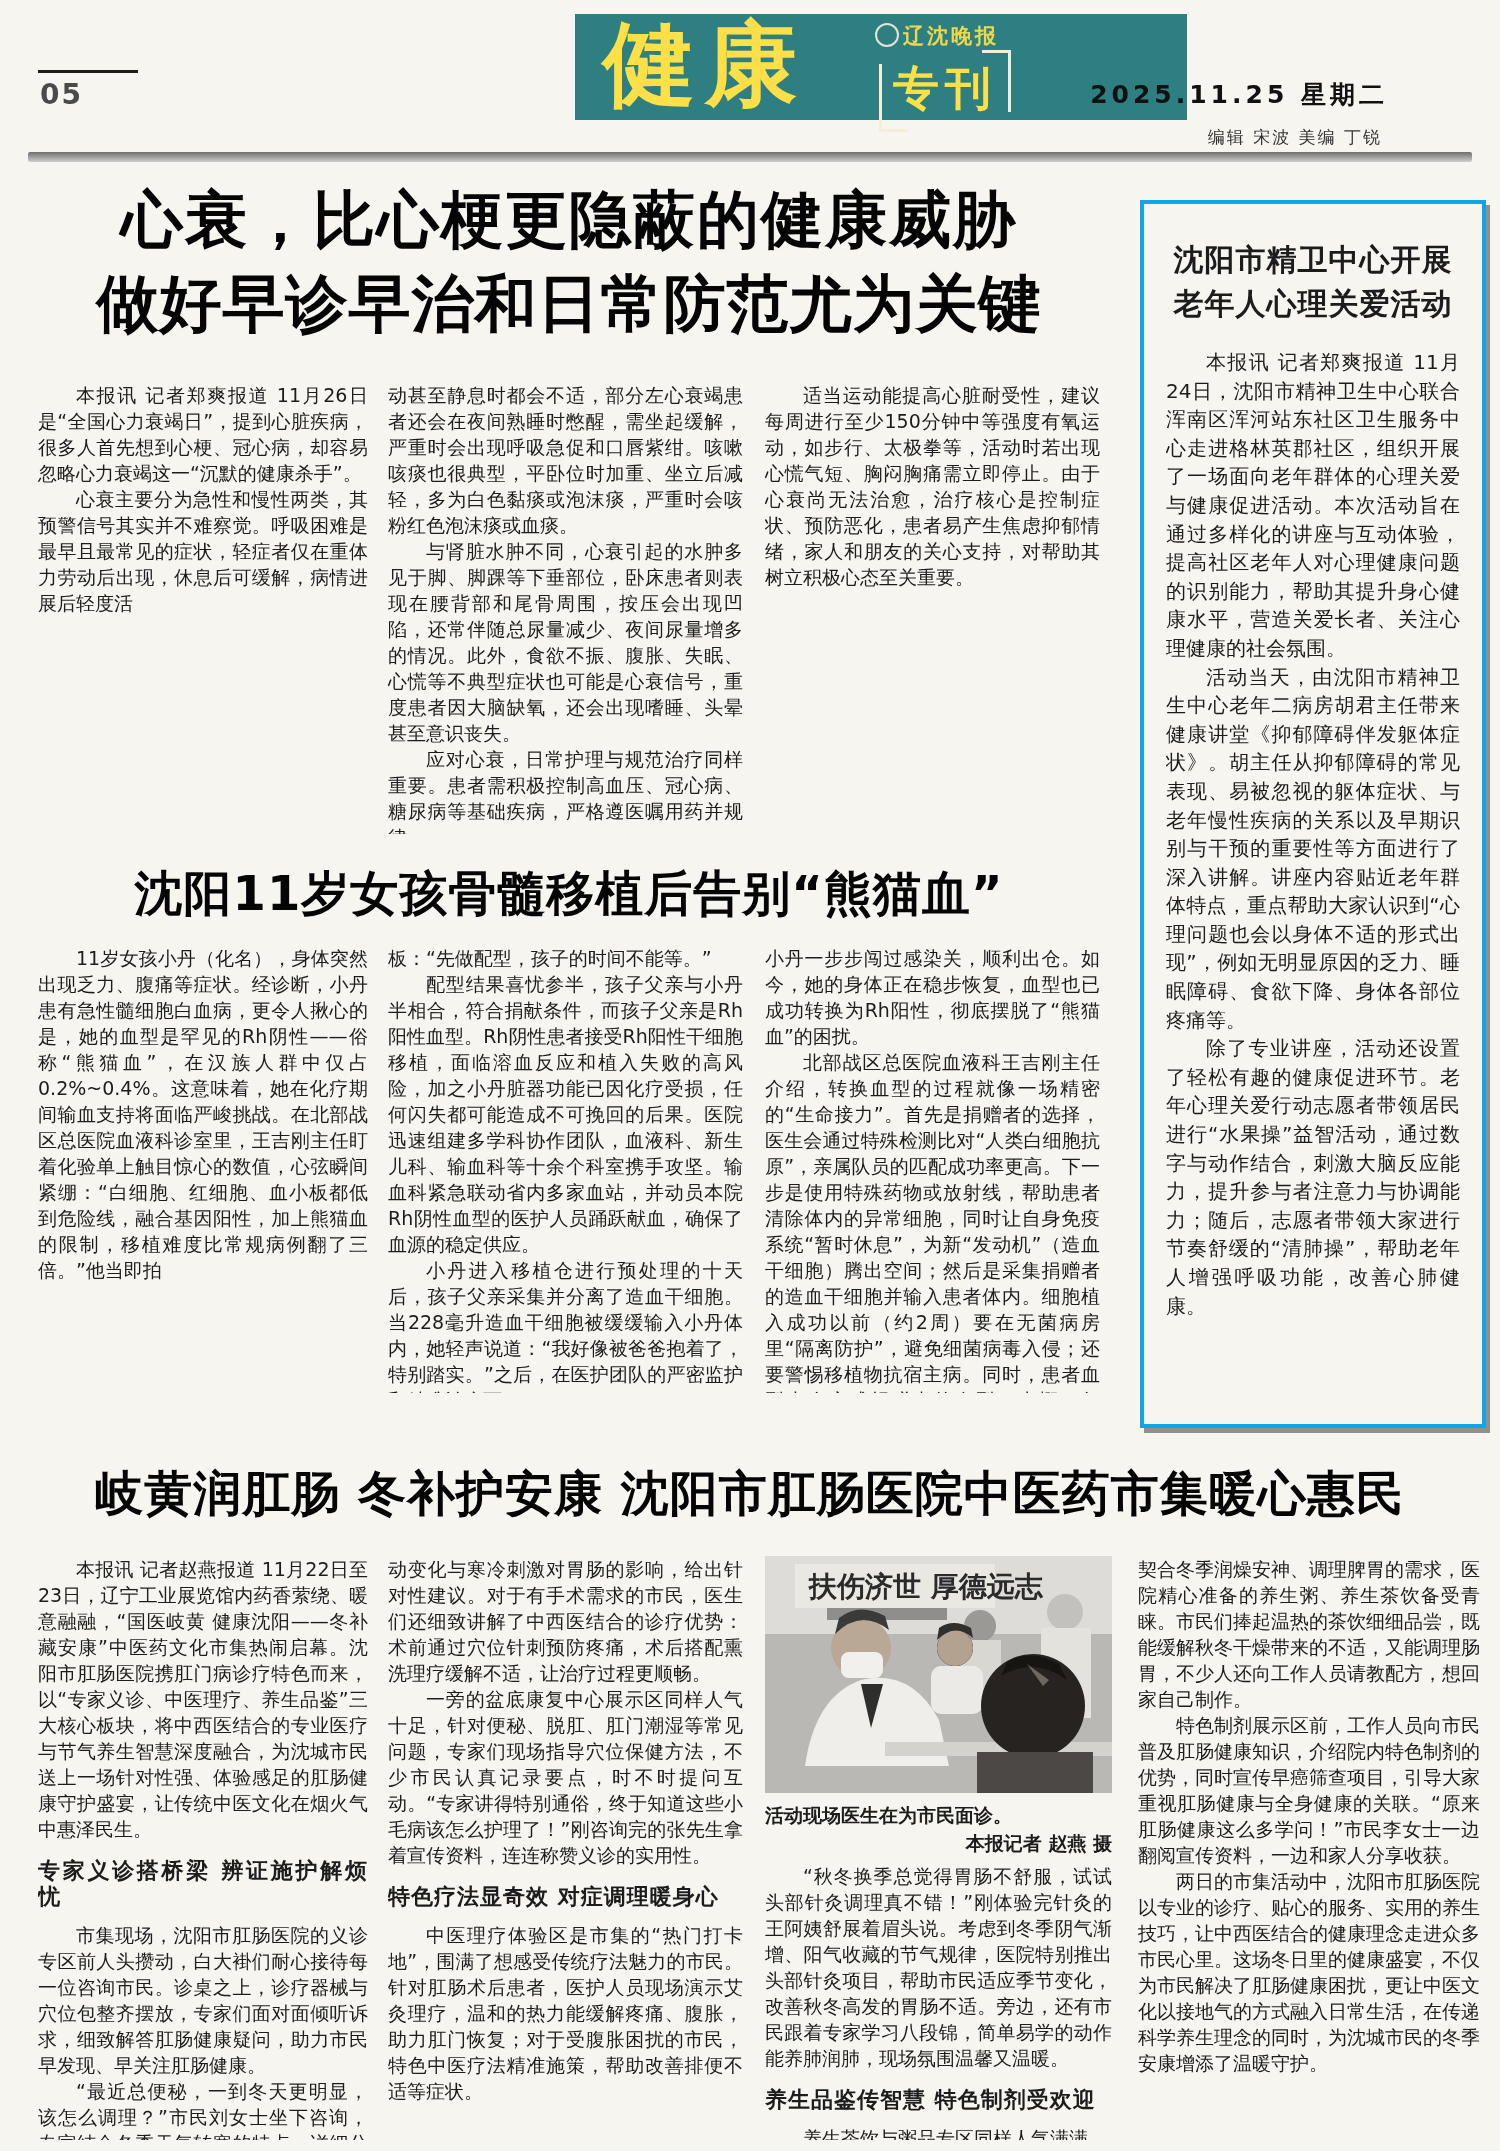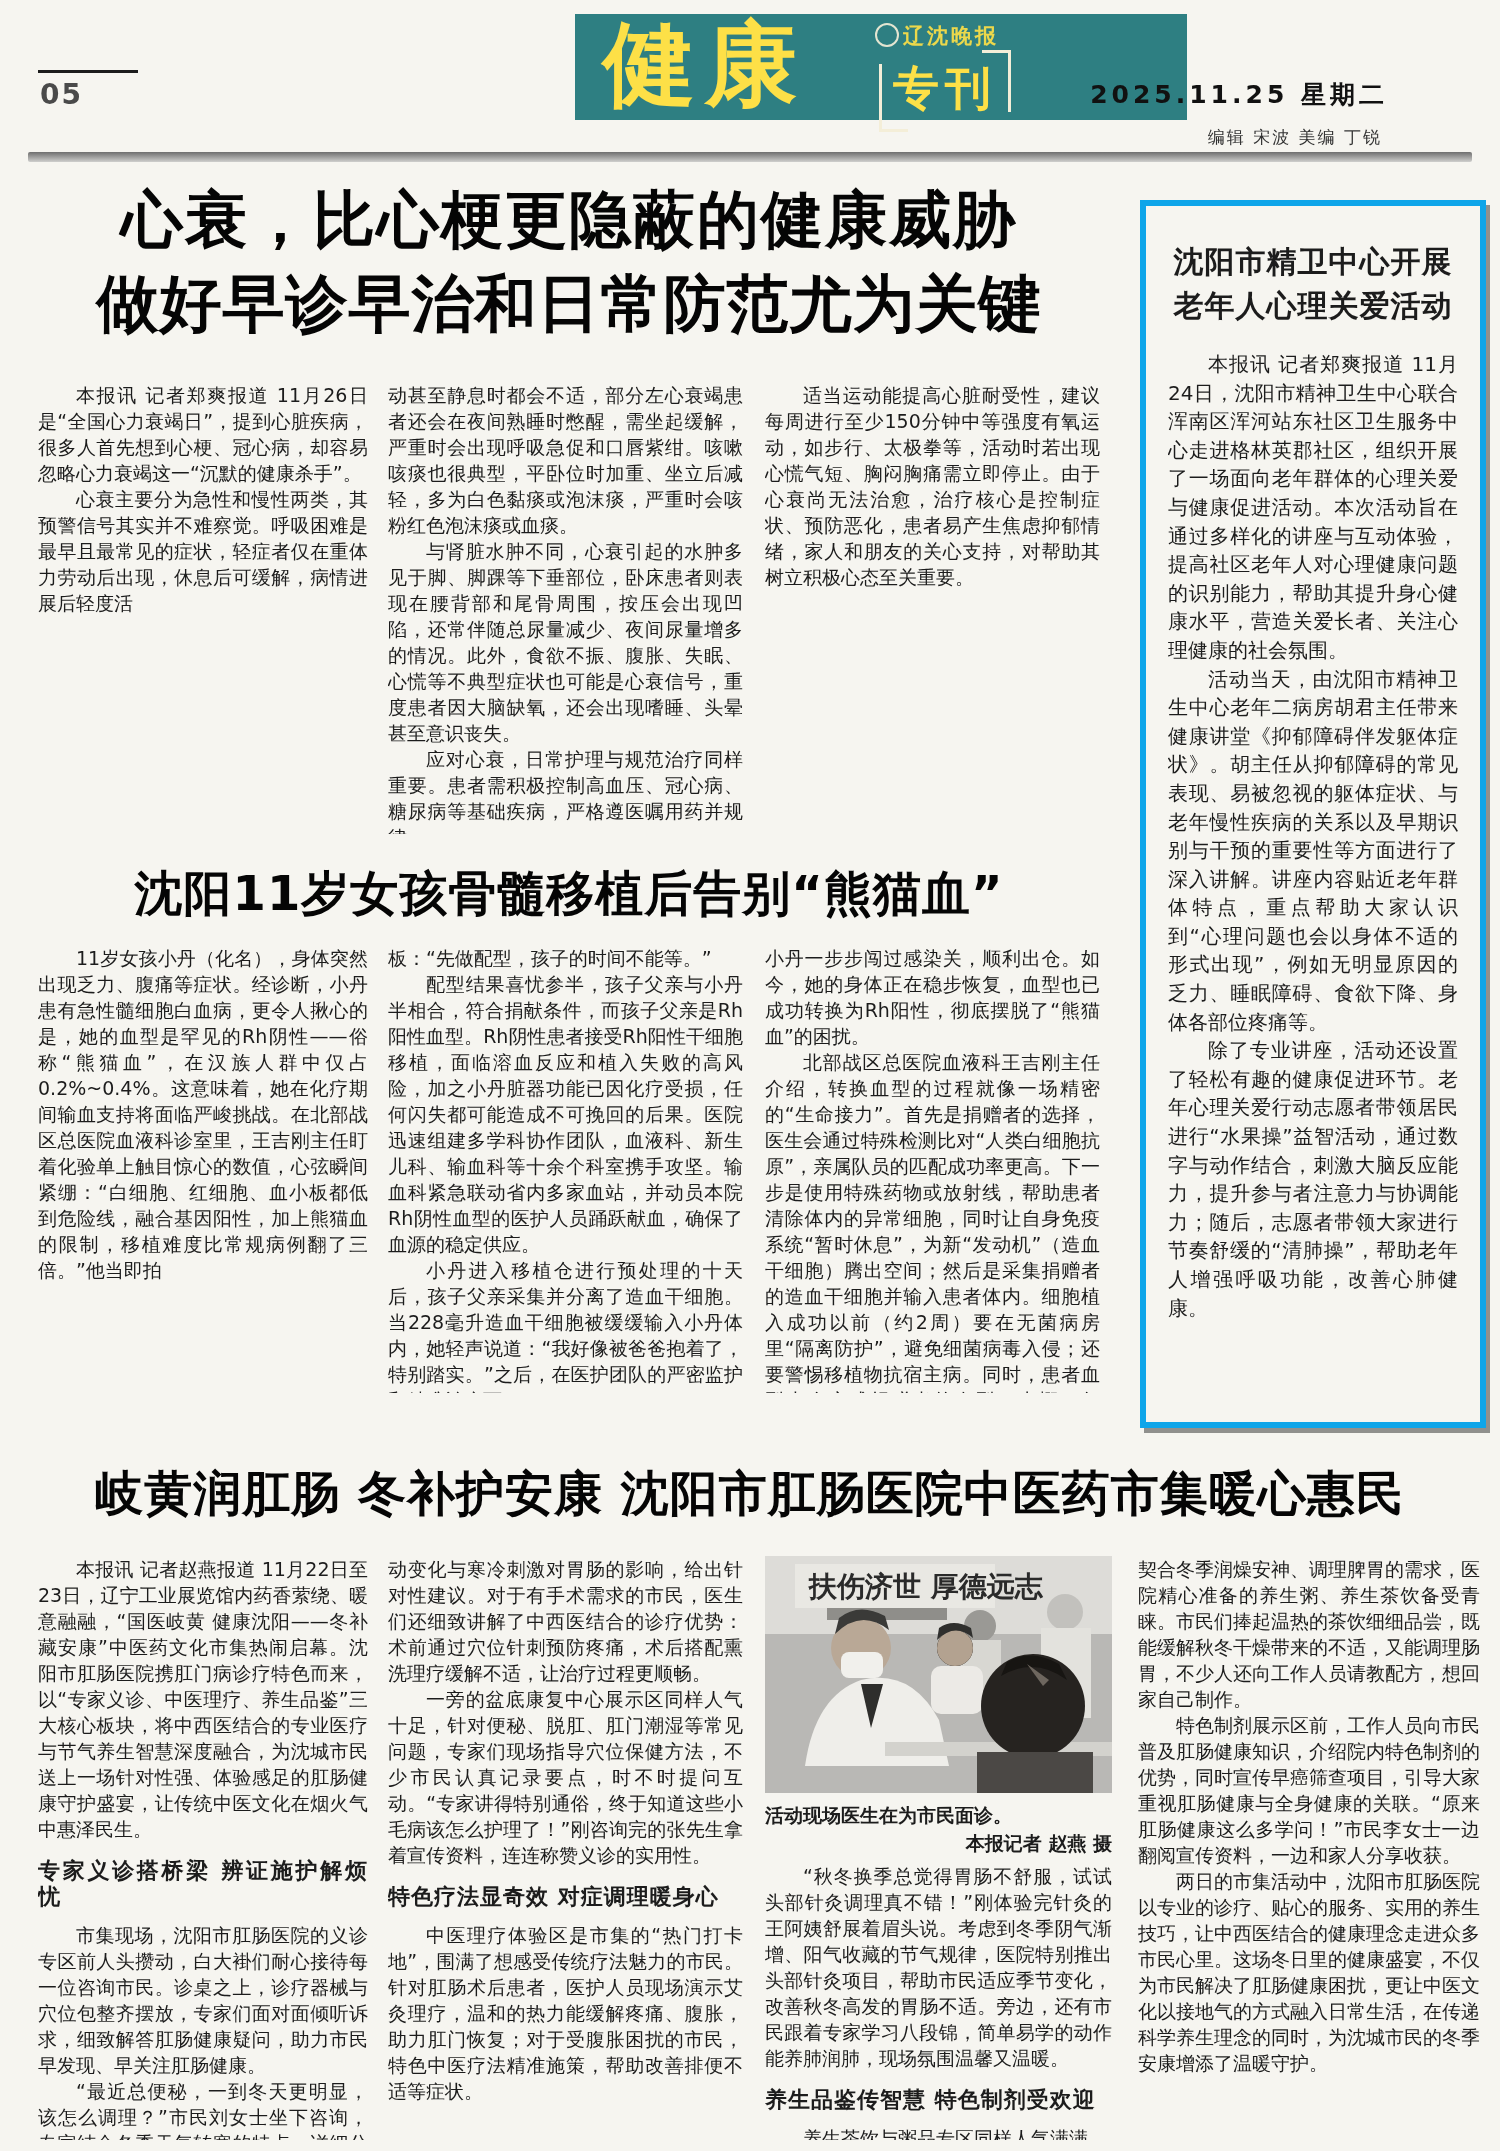--- a/index.html
+++ b/index.html
@@ -21,21 +21,21 @@
               background:linear-gradient(#6f6f6f,#cfcfcd);border-radius:2px;}
   
   .headline{position:absolute;font-weight:bold;color:#050505;text-align:center;}
   .col{position:absolute;overflow:hidden;text-align:justify;}
   .col p{margin:0;text-indent:2em;}
   .col p.cont{text-indent:0;}
   .body-lg{font-size:19px;line-height:26px;}
   .subhead{font-weight:bold;font-size:22px;text-indent:0 !important;margin:16px 0 12px !important;letter-spacing:1px;}
   
   .sidebar{position:absolute;left:1140px;top:200px;width:346px;height:1228px;background:#f6f5f0;
-           border:6px solid #0ea5e9;box-shadow:4px 5px 0 rgba(60,60,60,.55);box-sizing:border-box;padding:34px 22px 0 22px;}
+           border:4px solid #0ea5e9;box-shadow:4px 5px 0 rgba(60,60,60,.55);box-sizing:border-box;padding:34px 22px 0 22px;}
   .sidebar h2{margin:0 0 22px 0;font-size:30px;line-height:44px;text-align:center;letter-spacing:1px;}
   .sidebar .sb-body{font-size:20px;line-height:28.6px;text-align:justify;height:1080px;overflow:hidden;}
   .sidebar .sb-body p{margin:0;text-indent:2em;}
   
   .photo{display:block;width:347px;height:237px;background:#c8c8c6;}
   .caption{font-size:19px;line-height:28px;font-weight:600;text-indent:0 !important;margin-top:8px !important;}
   .credit{font-size:19px;line-height:28px;font-weight:bold;text-align:right;text-indent:0 !important;margin-bottom:6px !important;}
 </style>
 </head>
 <body>

